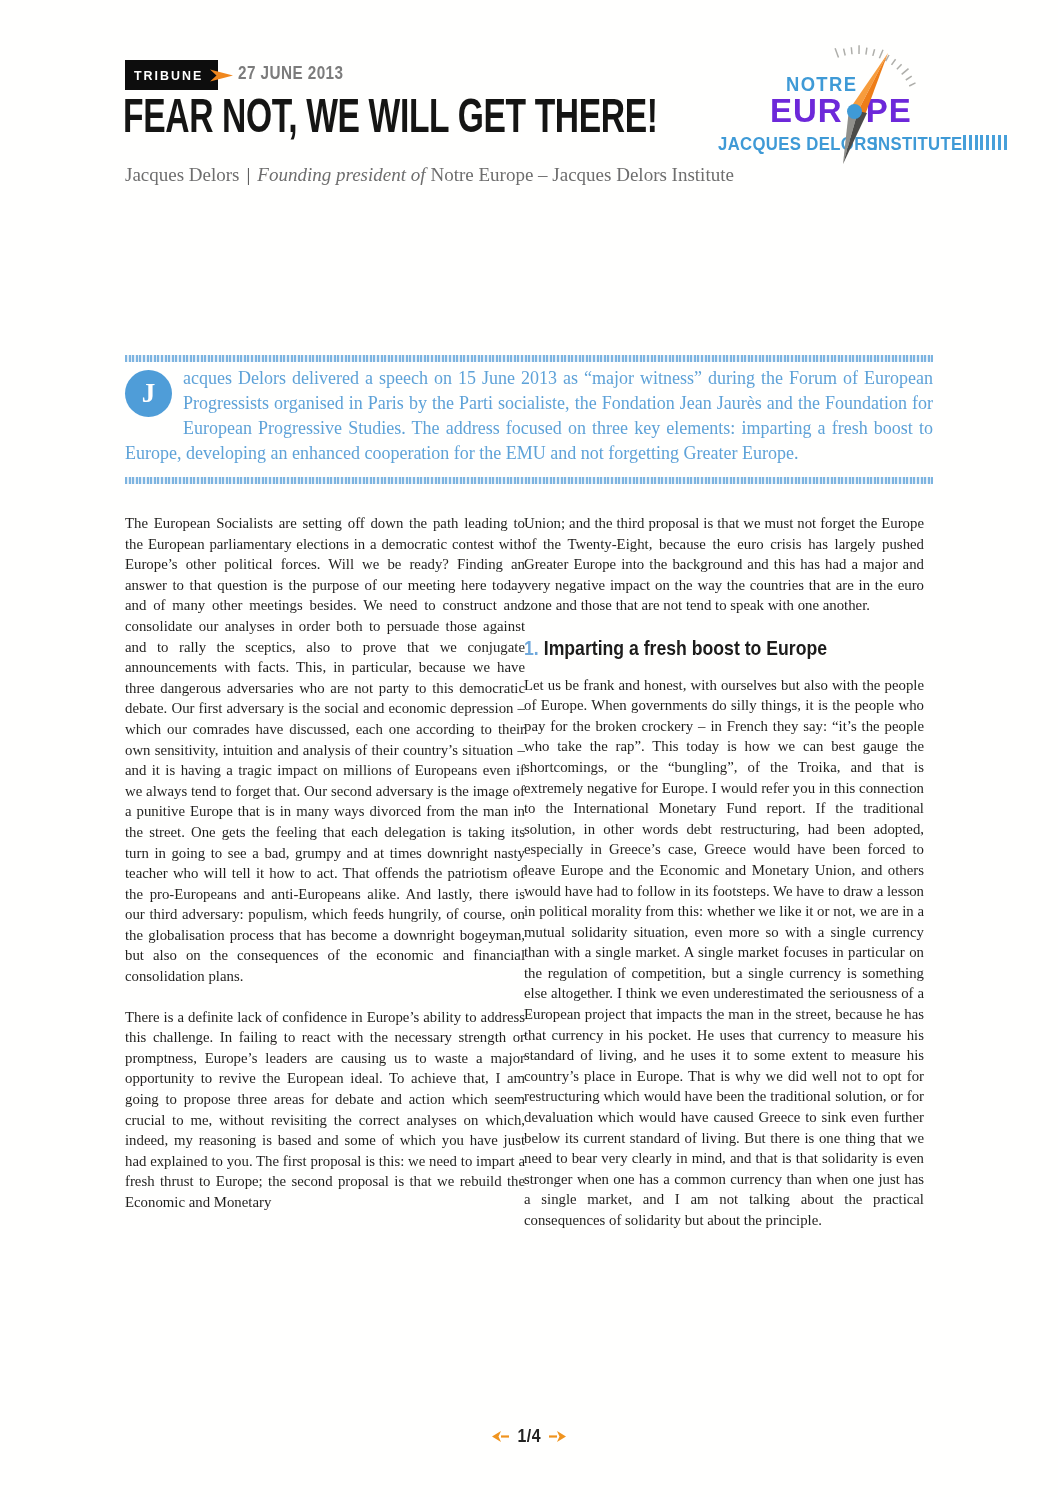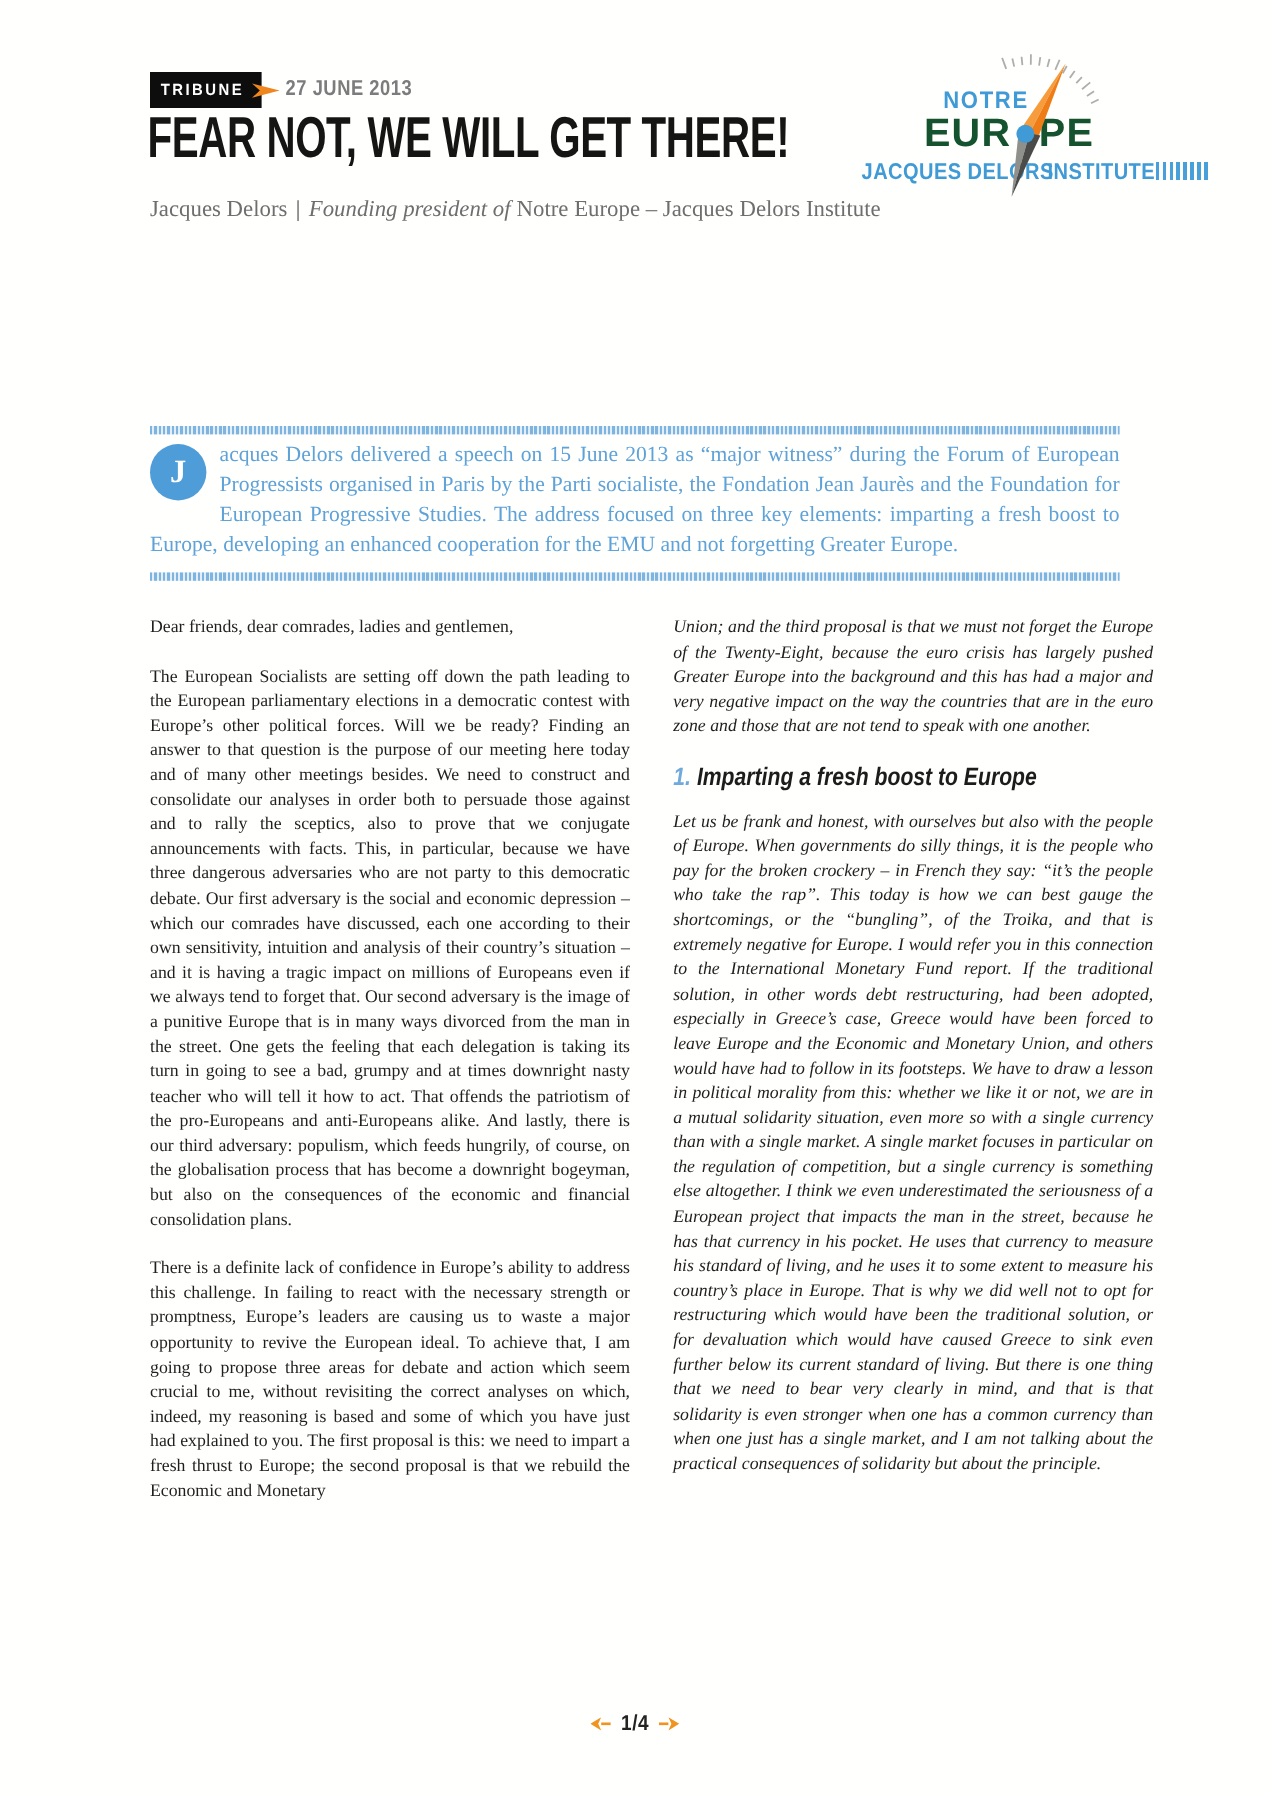--- a/index.html
+++ b/index.html
@@ -14,21 +14,21 @@
         font-weight:bold;font-size:18px;letter-spacing:.5px;transform:scaleX(.85);transform-origin:0 0;white-space:nowrap;}
   .title{position:absolute;left:123px;top:88px;margin:0;color:#151514;font-family:"Liberation Sans",sans-serif;
         font-weight:bold;font-size:48px;letter-spacing:-.5px;transform:scaleX(.7);transform-origin:0 0;white-space:nowrap;}
   .byline{position:absolute;left:125px;top:164px;color:#6e6e6e;font-size:19px;white-space:nowrap;}
   .byline .sep{margin:0 7px;color:#4a4a4a;}
   .byline .it{font-style:italic;margin-right:5px;}
   
   .logo{position:absolute;left:715px;top:40px;width:320px;height:132px;text-decoration:underline;}
   .logo .notre{position:absolute;left:71px;top:33px;color:#3f9ad6;font-family:"Liberation Sans",sans-serif;
         font-weight:bold;font-size:20px;letter-spacing:1.5px;transform:scaleX(.92);transform-origin:0 0;}
-  .logo .eurow{position:absolute;left:55px;top:52px;display:flex;align-items:center;color:#14532d;
+  .logo .eurow{position:absolute;left:55px;top:52px;display:flex;align-items:center;color:#6d28d9;
         font-family:"Liberation Sans",sans-serif;font-weight:bold;font-size:33px;letter-spacing:1px;}
   .logo .odot{width:15px;height:15px;border-radius:50%;background:#3f9ad6;margin:0 4px;position:relative;z-index:3;}
   .logo .jdrow{position:absolute;left:0;top:93px;width:320px;color:#3f9ad6;font-family:"Liberation Sans",sans-serif;
         font-weight:bold;font-size:19px;letter-spacing:.4px;}
   .logo .jd{position:absolute;left:3px;top:0;transform:scaleX(.88);transform-origin:0 0;white-space:nowrap;}
   .logo .inst{position:absolute;left:158px;top:0;transform:scaleX(.88);transform-origin:0 0;white-space:nowrap;}
   .logo .bars{position:absolute;left:248px;top:95px;width:46px;height:15px;
         background:repeating-linear-gradient(90deg,#47a0da 0 3px,transparent 3px 5.8px);}
   .logo svg.needle{position:absolute;left:115px;top:0;z-index:2;}
   
@@ -36,21 +36,21 @@
         background:repeating-linear-gradient(90deg,#7db4e0 0 2px,#e3eef8 2px 3.6px);}
   .hatch.top{top:355px;} .hatch.bot{top:477px;}
   .intro{position:absolute;left:125px;top:366px;width:808px;color:#5ea2d8;
         font-size:18px;line-height:25px;text-align:justify;}
   .dropcap{float:left;width:47px;height:47px;margin:4px 11px 2px 0;border-radius:50%;background:#4f9dd8;
         color:#fff;font-family:"Liberation Serif",serif;font-weight:bold;font-size:27px;
         display:flex;align-items:center;justify-content:center;}
   
   .col{position:absolute;top:513px;width:400px;color:#201f1d;font-size:14.8px;line-height:20.6px;
         text-align:justify;}
-  .col.left{left:125px;} .col.right{left:561px;font-style:italic;}
+  .col.left{left:125px;} .col.right{left:524px;}
   .col p{margin:0 0 20px 0;}
   .col p:last-child{margin-bottom:0;}
   h2.sec{margin:22px 0 16px 0;font-family:"Liberation Sans",sans-serif;font-weight:bold;font-size:21px;
         color:#1c1c1b;transform:scaleX(.84);transform-origin:0 0;white-space:nowrap;}
   h2.sec .num{color:#70a9dc;margin-right:6px;}
   
   .pager{position:absolute;left:0;top:1426px;width:1058px;display:flex;align-items:center;justify-content:center;gap:7px;}
   .pager .pg{color:#232322;font-family:"Liberation Sans",sans-serif;font-weight:bold;font-size:18px;
         transform:scaleX(.88);letter-spacing:.5px;}
 </style>
@@ -113,21 +113,20 @@
     <span class="bars"></span>
   </div>
 
   <div class="hatch top"></div>
   <div class="intro">
     <span class="dropcap">J</span><span>acques Delors delivered a speech on 15 June 2013 as “major witness” during the Forum of European Progressists organised in Paris by the Parti socialiste, the Fondation Jean Jaurès and the Foundation for European Progressive Studies. The address focused on three key elements:  imparting a fresh boost to Europe, developing an enhanced cooperation for the EMU and not forgetting Greater Europe.</span>
   </div>
   <div class="hatch bot"></div>
 
   <div class="col left">
-    <p>Dear friends, dear comrades, ladies and gentlemen,</p>
     <p>The European Socialists are setting off down the path leading to the European parliamentary elections in a democratic contest with Europe’s other political forces. Will we be ready? Finding an answer to that question is the purpose of our meeting here today and of many other meetings besides. We need to construct and consolidate our analyses in order both to persuade those against and to rally the sceptics, also to prove that we conjugate announcements with facts. This, in particular, because we have three dangerous adversaries who are not party to this democratic debate. Our first adversary is the social and economic depression – which our comrades have discussed, each one according to their own sensitivity, intuition and analysis of their country’s situation – and it is having a tragic impact on millions of Europeans even if we always tend to forget that. Our second adversary is the image of a punitive Europe that is in many ways divorced from the man in the street. One gets the feeling that each delegation is taking its turn in going to see a bad, grumpy and at times downright nasty teacher who will tell it how to act. That offends the patriotism of the pro-Europeans and anti-Europeans alike. And lastly, there is our third adversary: populism, which feeds hungrily, of course, on the globalisation process that has become a downright bogeyman, but also on the consequences of the economic and financial consolidation plans.</p>
     <p>There is a definite lack of confidence in Europe’s ability to address this challenge. In failing to react with the necessary strength or promptness, Europe’s leaders are causing us to waste a major opportunity to revive the European ideal. To achieve that, I am going to propose three areas for debate and action which seem crucial to me, without revisiting the correct analyses on which, indeed, my reasoning is based and some of which you have just had explained to you. The first proposal is this: we need to impart a fresh thrust to Europe; the second proposal is that we rebuild the Economic and Monetary</p>
   </div>
 
   <div class="col right">
     <p>Union; and the third proposal is that we must not forget the Europe of the Twenty-Eight, because the euro crisis has largely pushed Greater Europe into the background and this has had a major and very negative impact on the way the countries that are in the euro zone and those that are not tend to speak with one another.</p>
     <h2 class="sec"><span class="num">1.</span><span>Imparting a fresh boost to Europe</span></h2>
     <p>Let us be frank and honest, with ourselves but also with the people of Europe. When governments do silly things, it is the people who pay for the broken crockery – in French they say: “it’s the people who take the rap”. This today is how we can best gauge the shortcomings, or the “bungling”, of the Troika, and that is extremely negative for Europe. I would refer you in this connection to the International Monetary Fund report. If the traditional solution, in other words debt restructuring, had been adopted, especially in Greece’s case, Greece would have been forced to leave Europe and the Economic and Monetary Union, and others would have had to follow in its footsteps. We have to draw a lesson in political morality from this: whether we like it or not, we are in a mutual solidarity situation, even more so with a single currency than with a single market. A single market focuses in particular on the regulation of competition, but a single currency is something else altogether. I think we even underestimated the seriousness of a European project that impacts the man in the street, because he has that currency in his pocket. He uses that currency to measure his standard of living, and he uses it to some extent to measure his country’s place in Europe. That is why we did well not to opt for restructuring which would have been the traditional solution, or for devaluation which would have caused Greece to sink even further below its current standard of living. But there is one thing that we need to bear very clearly in mind, and that is that solidarity is even stronger when one has a common currency than when one just has a single market, and I am not talking about the practical consequences of solidarity but about the principle.</p>
   </div>
 

